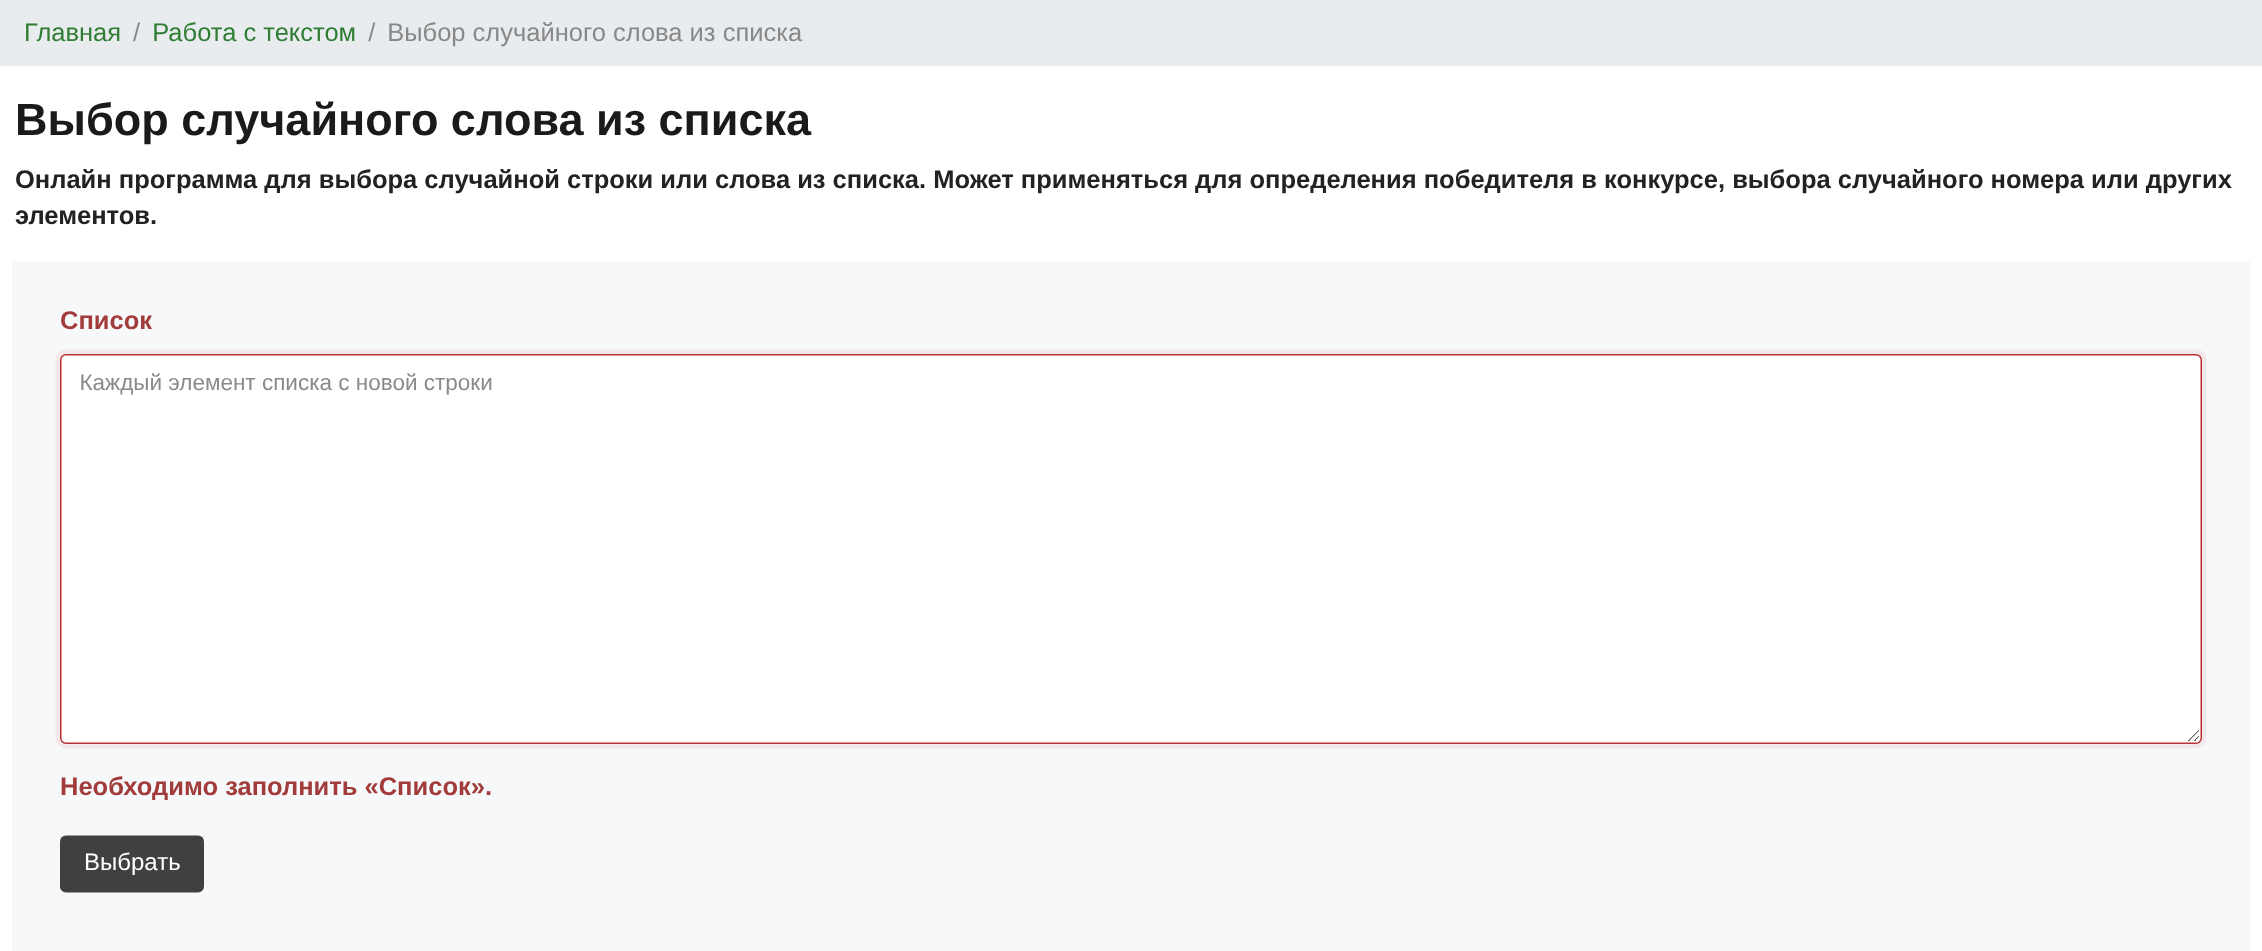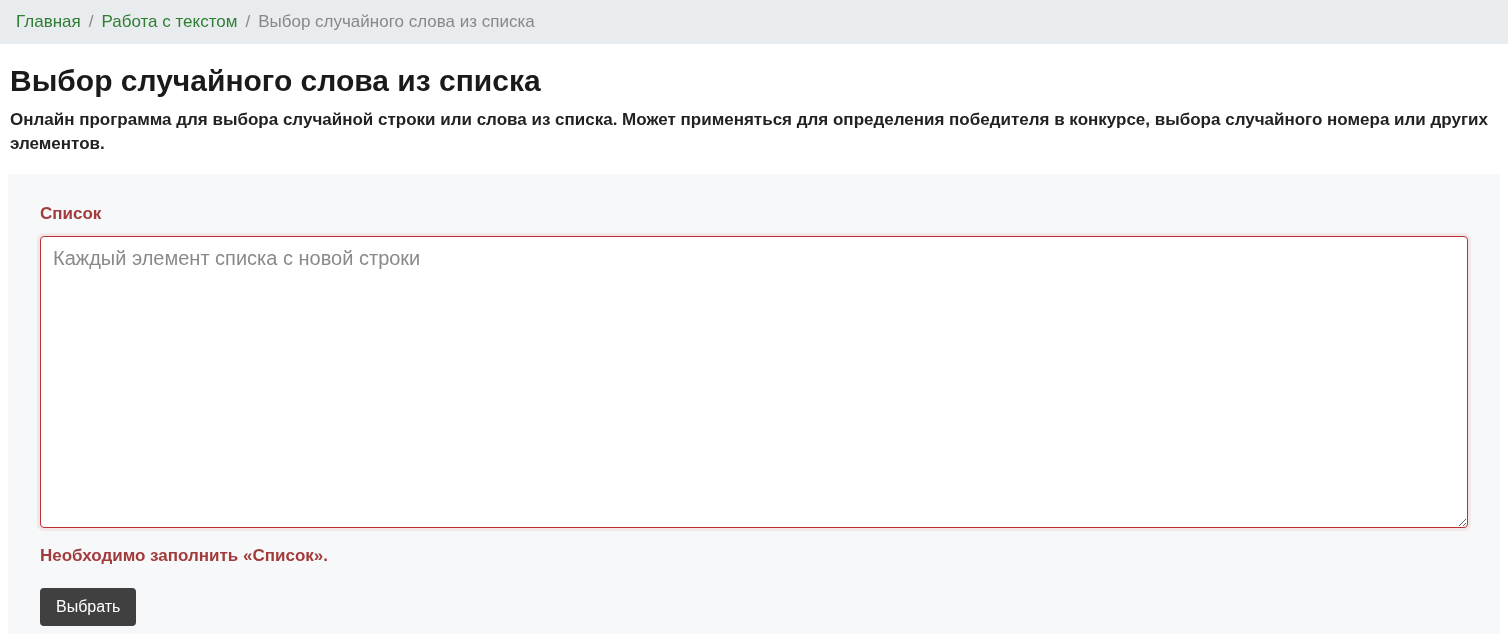--- a/index.html
+++ b/index.html
@@ -53,25 +53,25 @@
   }
   .form-label {
     color: #a23b3b;
     font-size: 17px;
     font-weight: 700;
     margin-bottom: 12px;
     display: block;
   }
   .form-textarea {
     width: 100%;
-    height: 292px;
+    height: 260px;
     border: 1px solid #bb3131;
     border-radius: 4px;
     padding: 10px 12px;
-    font-size: 20px;
+    font-size: 15px;
     font-family: inherit;
     background: #fff;
     resize: vertical;
     outline: none;
     color: #333;
     box-shadow: 0 0 0 3px rgba(187,49,49,0.08);
   }
   .form-textarea::placeholder {
     color: #8a8a8a;
   }

